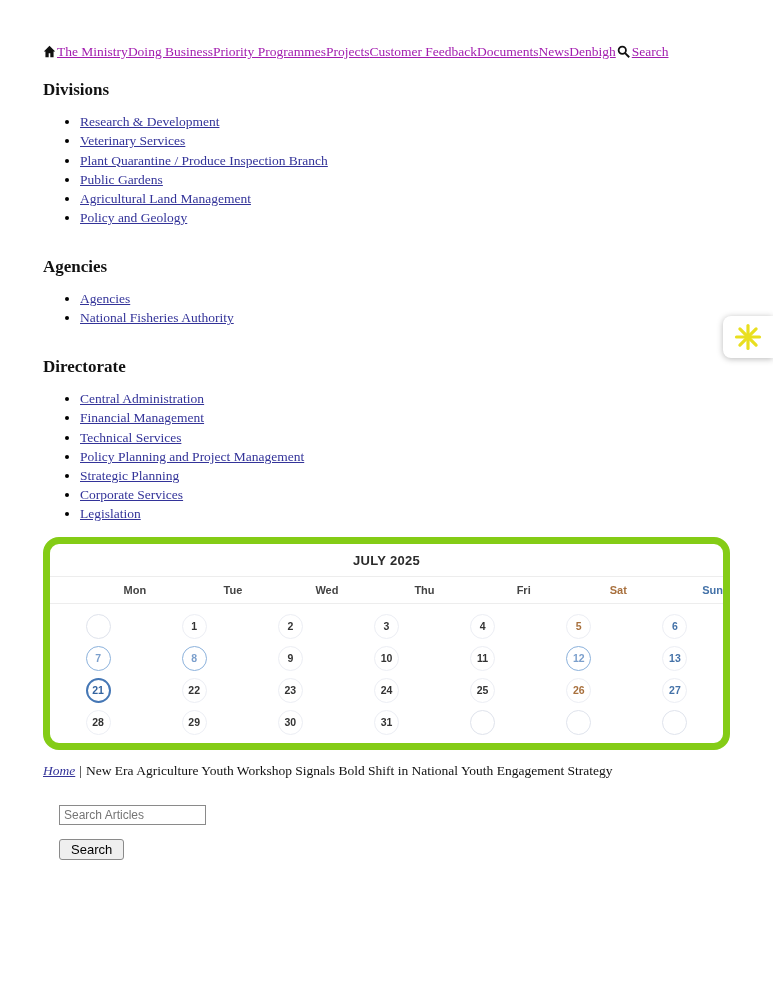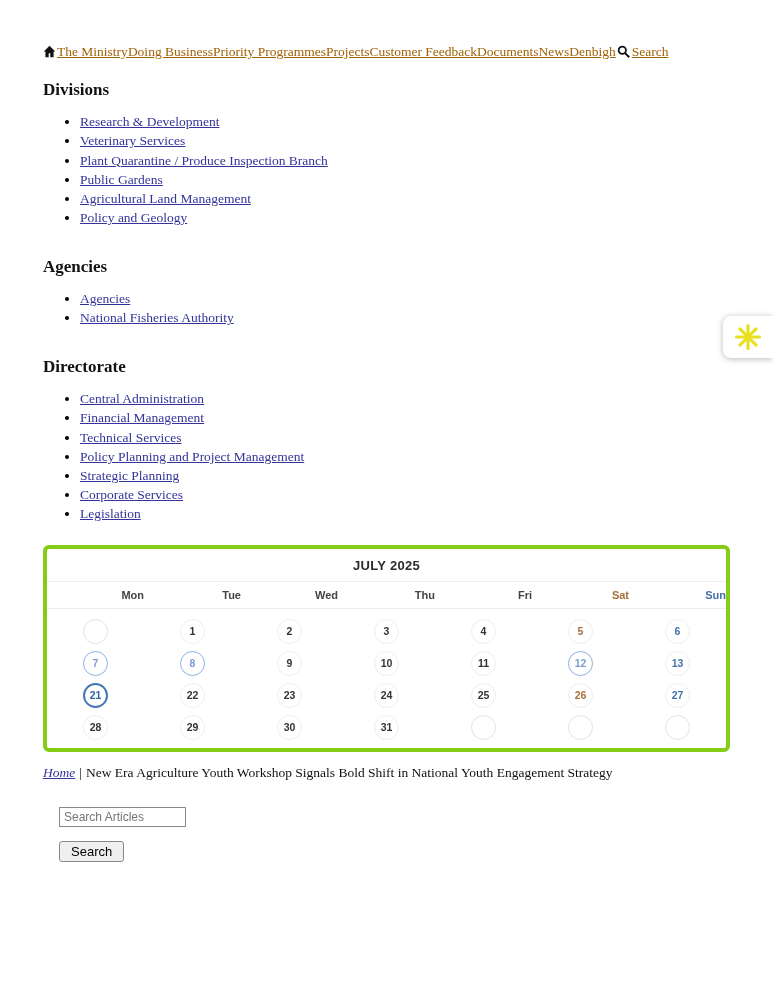--- a/index.html
+++ b/index.html
@@ -8,21 +8,21 @@
     width:773px; height:1000px;
     background:#ffffff;
     font-family:"Liberation Serif", serif;
     position:relative;
     overflow:hidden;
   }
   .container { padding:44px 43px 0 43px; }
 
   
   nav { font-size:13.5px; line-height:1.2; color:#333399; white-space:normal; }
-  nav a { color:#a16207; text-decoration:underline; }
+  nav a { color:#a21caf; text-decoration:underline; }
   .home-link { text-decoration:none; margin-right:1px; }
   .home-link svg { vertical-align:-2px; }
   .nav-search { text-decoration:none; }
   .nav-search svg { vertical-align:-2px; margin:0 2px 0 1px; }
   .nav-search .u { text-decoration:underline; }
 
   
   h2.section-title {
     font-size:17px; font-weight:700; color:#111;
     margin:30px 0 14px 0;
@@ -41,23 +41,23 @@
     width:50px; height:42px;
     background:#fff;
     border-radius:8px 0 0 8px;
     box-shadow:0 1px 6px rgba(0,0,0,.28);
     display:flex; align-items:center; justify-content:center;
     cursor:pointer;
   }
 
   
   .calendar {
-    margin-top:22px;
-    border:4px solid #84cc16;
-    border-radius:6px;
+    margin-top:14px;
+    border:7px solid #84cc16;
+    border-radius:16px;
     background:#fff;
     font-family:"Liberation Sans", sans-serif;
     overflow:hidden;
   }
   .cal-title {
     text-align:center; font-size:13px; font-weight:700;
     color:#2b2b2b; padding:9px 0 8px 0; letter-spacing:.3px;
     border-bottom:1px solid #ededed;
   }
   .cal-head {
@@ -87,21 +87,21 @@
 
   
   .breadcrumb { margin:13px 0 0 0; font-size:13.5px; color:#111; }
   .breadcrumb a { color:#333399; text-decoration:underline;font-style:italic; }
   .breadcrumb .sep { margin:0 4px; }
 
   
   .search-input {
     display:block;
     margin:26px 0 0 16px;
-    width:127px; height:20px;
+    width:147px; height:20px;
     font:12px "Liberation Sans", sans-serif;
     padding:2px 4px;
     border:1px solid #8a8a8a;
     border-radius:0;
     color:#000;
   }
   .search-input::placeholder { color:#757575; }
   .search-btn {
     display:block;
     margin:14px 0 0 16px;

